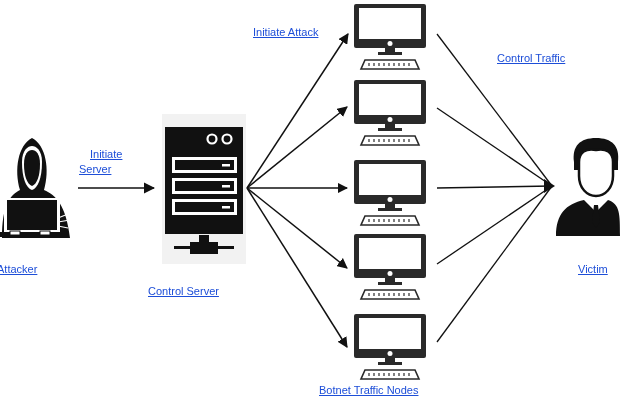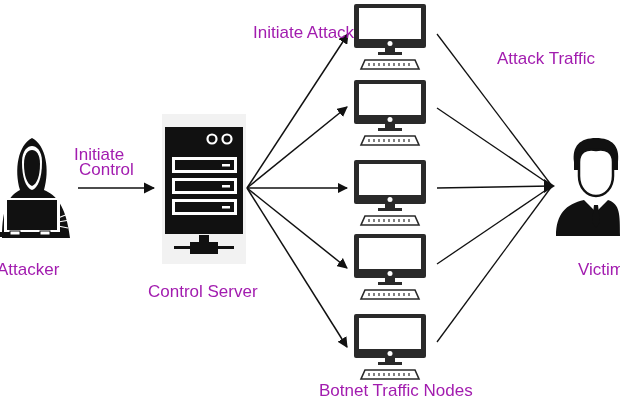--- a/index.html
+++ b/index.html
@@ -1,18 +1,18 @@
 <!DOCTYPE html>
 <html><head>
 <meta charset="utf-8">
 <style>
   html, body { margin:0; padding:0; background:#ffffff; }
   body { width:620px; height:400px; overflow:hidden; position:relative; font-family:"Liberation Sans", sans-serif; }
   #stage { position:absolute; left:0; top:0; width:620px; height:400px; }
-  .lbl { position:absolute; font-size:17px; color:#a21caf; line-height:15px; white-space:nowrap; }
+  .lbl { position:absolute; font-size:11px; color:#1d4ed8; line-height:15px; white-space:nowrap;text-decoration:underline; }
 </style>
 </head>
 <body>
 
 <svg id="stage" viewBox="0 0 620 400" xmlns="http://www.w3.org/2000/svg">
   <defs>
     <marker id="arrow" viewBox="0 0 10 10" refX="9" refY="5" markerWidth="7" markerHeight="7" orient="auto-start-reverse">
       <path d="M0,0 L10,5 L0,10 z" fill="#111"></path>
     </marker>
     <g id="pc">
@@ -94,20 +94,20 @@
 
   <g>
     <path d="M574,162 C572,146 580,138 596,138 C612,138 620,146 618,162 L618,170 L574,170 Z" fill="#111"></path>
     <path d="M579,162 C579,152 586,148 596,150 C606,148 613,152 613,162 L613,176 C613,188 605,196 596,196 C587,196 579,188 579,176 Z" fill="#fff" stroke="#111" stroke-width="2.5"></path>
     <path d="M556,236 C556,214 566,204 584,200 L596,212 L608,200 C620,204 620,214 620,236 Z" fill="#111"></path>
     <path d="M587,200 L596,212 L605,200 L600,198 L596,203 L592,198 Z" fill="#fff"></path>
     <path d="M594,205 L598,205 L600,222 L596,228 L592,222 Z" fill="#111"></path>
   </g>
 </svg>
 
-<div class="lbl" style="left:74px; top:147px;">Initiate</div>
-<div class="lbl" style="left:79px; top:162px;">Control</div>
+<div class="lbl" style="left:90px; top:147px;">Initiate</div>
+<div class="lbl" style="left:79px; top:162px;">Server</div>
 <div class="lbl" style="left:-3px; top:262px;">Attacker</div>
 <div class="lbl" style="left:148px; top:284px;">Control Server</div>
 <div class="lbl" style="left:253px; top:25px;">Initiate Attack</div>
-<div class="lbl" style="left:497px; top:51px;">Attack Traffic</div>
+<div class="lbl" style="left:497px; top:51px;">Control Traffic</div>
 <div class="lbl" style="left:578px; top:262px;">Victim</div>
 <div class="lbl" style="left:319px; top:383px;">Botnet Traffic Nodes</div>
 
 </body></html>

